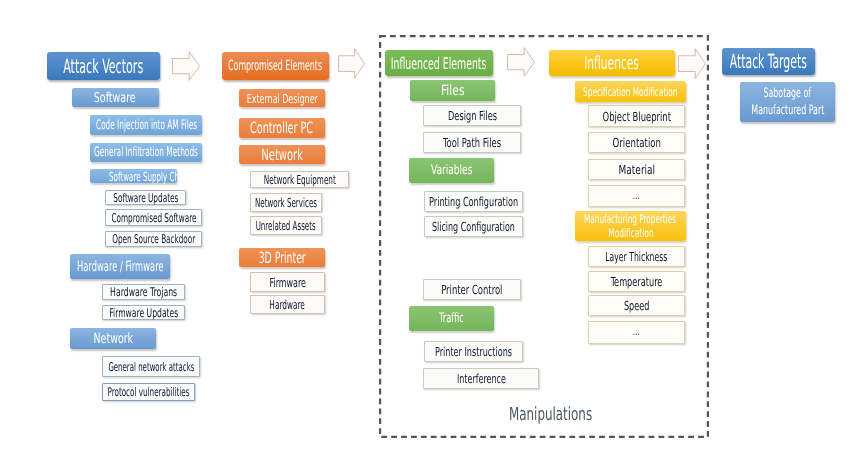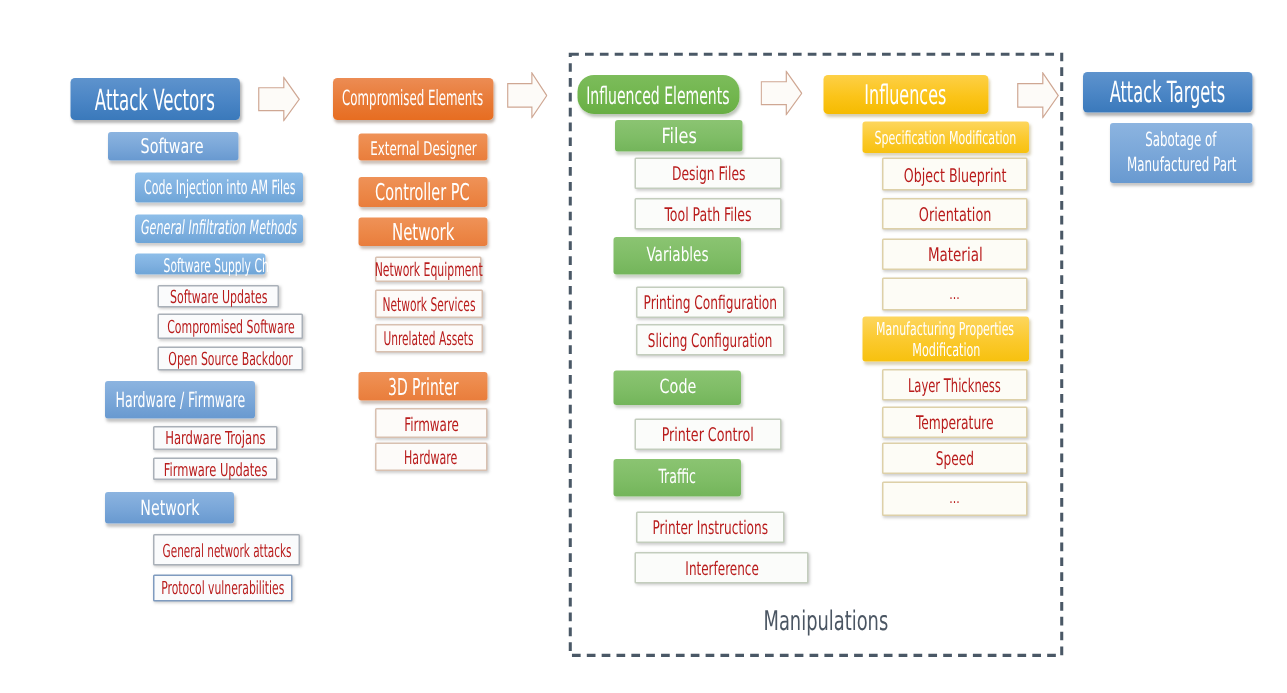--- a/index.html
+++ b/index.html
@@ -18,39 +18,39 @@
            transform-origin:center center;white-space:nowrap;
            filter:opacity(1);}
 
   
   .hdr{color:#ffffff;border-radius:3px;}
   .hdr-blue{background:linear-gradient(180deg,#5e93cd 0%,#4a85c5 55%,#3a79bb 100%);
             box-shadow:1px 2px 2px rgba(90,90,90,.45);}
   .hdr-orange{background:linear-gradient(180deg,#ec8c54 0%,#e87a36 55%,#e76d21 100%);
             box-shadow:1px 2px 2px rgba(120,90,70,.45);}
   .hdr-green{background:linear-gradient(180deg,#7cbc5b 0%,#72b64e 55%,#68ae44 100%);
-            box-shadow:1px 2px 2px rgba(90,110,80,.40);border-radius:11px;}
+            box-shadow:1px 2px 2px rgba(90,110,80,.40);}
   .hdr-yellow{background:linear-gradient(180deg,#fdd047 0%,#fbc419 55%,#f5bb00 100%);
             box-shadow:1px 2px 2px rgba(150,130,60,.40);}
 
   
   .lvl{color:#ffffff;border-radius:2px;}
   .lvl-blue1{background:linear-gradient(180deg,#8cb4e0 0%,#79a6d8 55%,#6899d0 100%);
              box-shadow:1px 2px 2px rgba(110,110,110,.40);}
   .lvl-blue2{background:linear-gradient(180deg,#8dbee9 0%,#7fb0e0 55%,#6ea5d7 100%);
              box-shadow:1px 2px 2px rgba(110,110,110,.35);}
   .lvl-orange{background:linear-gradient(180deg,#ef9258 0%,#ec8747 55%,#e97d3c 100%);
              box-shadow:1px 2px 2px rgba(130,100,80,.40);}
   .lvl-green{background:linear-gradient(180deg,#8bc472 0%,#7fbd66 55%,#73b55a 100%);
              box-shadow:1px 2px 2px rgba(100,120,90,.35);}
   .lvl-yellow{background:linear-gradient(180deg,#fdd65e 0%,#fbc92c 55%,#f7c10e 100%);
              box-shadow:1px 2px 2px rgba(150,130,60,.35);}
 
   
-  .leaf{background:#fdfdfd;color:#b91c1c;border:1px solid #aeb3b8;border-radius:1px;
+  .leaf{background:#fdfdfd;color:#0f172a;border:1px solid #aeb3b8;border-radius:1px;
         box-shadow:1px 1px 2px rgba(140,140,140,.42);}
   .leaf-blue{border-color:#a9b0b8;background:#fafbfc;}
   .leaf-orange{border-color:#d8c0b0;background:#fdfbf9;}
   .leaf-green{border-color:#c3cdbd;background:#fbfcfa;}
   .leaf-yellow{border-color:#ddd0a8;background:#fdfcf6;}
 
   
   #dashed{position:absolute;}
   #caption{position:absolute;color:#4b5663;white-space:nowrap;transform-origin:left top;
            filter:opacity(1);}
@@ -85,21 +85,21 @@
     <div class="box lvl lvl-blue1" style="left: 71.5px; top: 88px; width: 87px; height: 19px; font-size: 13.5px;">
       <span>
         <span class="ln" style="transform: scaleX(0.7853);">Software</span>
       </span>
     </div>
     <div class="box lvl lvl-blue2" style="left: 90px; top: 115px; width: 112px; height: 20px; font-size: 13px;">
       <span>
         <span class="ln" style="transform: scaleX(0.6273);">Code Injection into AM Files</span>
       </span>
     </div>
-    <div class="box lvl lvl-blue2" style="left: 90px; top: 143px; width: 112px; height: 19px; font-size: 13px; font-style: italic;">
+    <div class="box lvl lvl-blue2" style="left: 90px; top: 143px; width: 112px; height: 19px; font-size: 13px;">
       <span>
         <span class="ln" style="transform: scaleX(0.6344);">General Infiltration Methods</span>
       </span>
     </div>
     <div class="box lvl lvl-blue2" style="left: 90px; top: 169px; width: 87px; height: 14px; font-size: 12.5px; padding-left: 33px;">
       <span>
         <span class="ln" style="transform: scaleX(0.6372);">Software Supply Chain</span>
       </span>
     </div>
     <div class="box leaf leaf-blue" style="left: 105px; top: 190px; width: 81px; height: 15px; font-size: 12px;">
@@ -160,21 +160,21 @@
     <div class="box lvl lvl-orange" style="left: 239px; top: 118px; width: 86px; height: 20px; font-size: 15.5px;">
       <span>
         <span class="ln" style="transform: scaleX(0.6912);">Controller PC</span>
       </span>
     </div>
     <div class="box lvl lvl-orange" style="left: 239px; top: 145px; width: 86px; height: 19px; font-size: 15.5px;">
       <span>
         <span class="ln" style="transform: scaleX(0.7145);">Network</span>
       </span>
     </div>
-    <div class="box leaf leaf-orange" style="left: 250px; top: 171px; width: 71px; height: 17px; font-size: 12.5px;">
+    <div class="box leaf leaf-orange" style="left: 250px; top: 171px; width: 99px; height: 17px; font-size: 12.5px;">
       <span>
         <span class="ln" style="transform: scaleX(0.6453);">Network Equipment</span>
       </span>
     </div>
     <div class="box leaf leaf-orange" style="left: 250px; top: 193px; width: 72px; height: 19px; font-size: 12.5px;">
       <span>
         <span class="ln" style="transform: scaleX(0.633);">Network Services</span>
       </span>
     </div>
     <div class="box leaf leaf-orange" style="left: 250px; top: 216px; width: 72px; height: 19px; font-size: 12.5px;">
@@ -225,46 +225,41 @@
     <div class="box leaf leaf-green" style="left: 424px; top: 191px; width: 99px; height: 21px; font-size: 12.5px;">
       <span>
         <span class="ln" style="transform: scaleX(0.7231);">Printing Configuration</span>
       </span>
     </div>
     <div class="box leaf leaf-green" style="left: 424px; top: 216px; width: 99px; height: 21px; font-size: 12.5px;">
       <span>
         <span class="ln" style="transform: scaleX(0.7105);">Slicing Configuration</span>
       </span>
     </div>
-    <div class="box lvl lvl-green" style="left: 409px; top: 247px; width: 85px; height: 23px; font-size: 13px;">
-      <span>
-        <span class="ln" style="transform: scaleX(0.8179);">Code</span>
-      </span>
-    </div>
     <div class="box leaf leaf-green" style="left: 423px; top: 279px; width: 98px; height: 21px; font-size: 12.5px;">
       <span>
         <span class="ln" style="transform: scaleX(0.7514);">Printer Control</span>
       </span>
     </div>
     <div class="box leaf leaf-green" style="left: 424px; top: 341px; width: 99px; height: 21px; font-size: 12.5px;">
       <span>
         <span class="ln" style="transform: scaleX(0.7196);">Printer Instructions</span>
       </span>
     </div>
     <div class="box lvl lvl-green" style="left: 409px; top: 306px; width: 85px; height: 25px; font-size: 13px;">
       <span>
         <span class="ln" style="transform: scaleX(0.7152);">Traffic</span>
       </span>
     </div>
     <div class="box leaf leaf-green" style="left: 423px; top: 368px; width: 116px; height: 21px; font-size: 12.5px;">
       <span>
         <span class="ln" style="transform: scaleX(0.7124);">Interference</span>
       </span>
     </div>
-    <div class="box hdr hdr-yellow" style="left: 549px; top: 50px; width: 110px; height: 26px; font-size: 18px;">
+    <div class="box hdr hdr-yellow" style="left: 549px; top: 50px; width: 126px; height: 26px; font-size: 18px;">
       <span>
         <span class="ln" style="transform: scaleX(0.6585);">Influences</span>
       </span>
     </div>
     <div class="box lvl lvl-yellow" style="left: 575px; top: 81px; width: 111px; height: 21px; font-size: 12px;">
       <span>
         <span class="ln" style="transform: scaleX(0.682);">Specification Modification</span>
       </span>
     </div>
     <div class="box leaf leaf-yellow" style="left: 588px; top: 105px; width: 97px; height: 22px; font-size: 12.5px;">
@@ -306,21 +301,21 @@
     <div class="box leaf leaf-yellow" style="left: 588px; top: 295px; width: 97px; height: 21px; font-size: 12.5px;">
       <span>
         <span class="ln" style="transform: scaleX(0.7228);">Speed</span>
       </span>
     </div>
     <div class="box leaf leaf-yellow" style="left: 588px; top: 321px; width: 97px; height: 23px; font-size: 10px;">
       <span>
         <span class="ln" style="transform: scaleX(0.816);">...</span>
       </span>
     </div>
-    <div class="box hdr hdr-blue" style="left: 722px; top: 48px; width: 113px; height: 27px; font-size: 19.5px;">
+    <div class="box hdr hdr-blue" style="left: 722px; top: 48px; width: 93px; height: 27px; font-size: 19.5px;">
       <span>
         <span class="ln" style="transform: scaleX(0.618);">Attack Targets</span>
       </span>
     </div>
     <div class="box lvl lvl-blue1" style="left: 740px; top: 82px; width: 95px; height: 40px; font-size: 13px; line-height: 17px;">
       <span>
         <span class="ln" style="transform: scaleX(0.672);">Sabotage of</span>
         <span class="ln" style="transform: scaleX(0.6779);">Manufactured Part</span>
       </span>
     </div>

